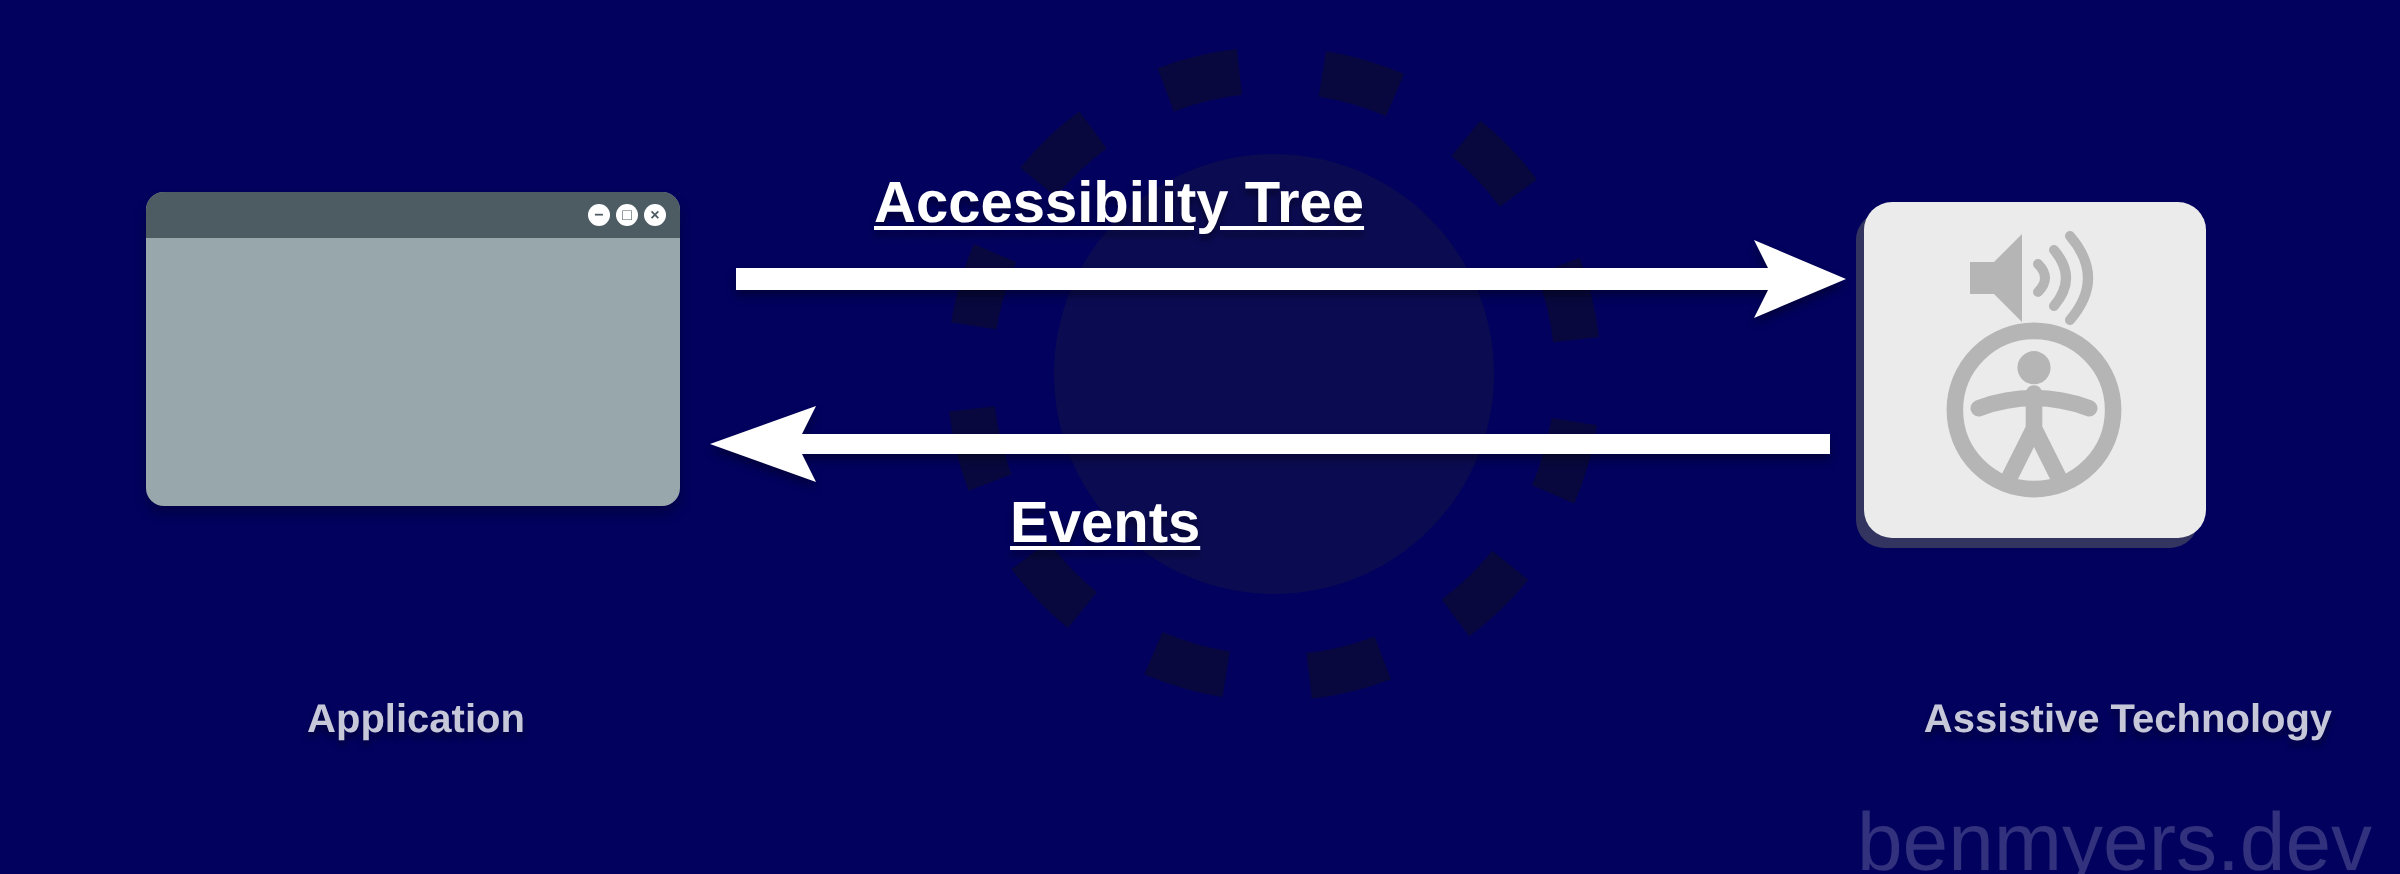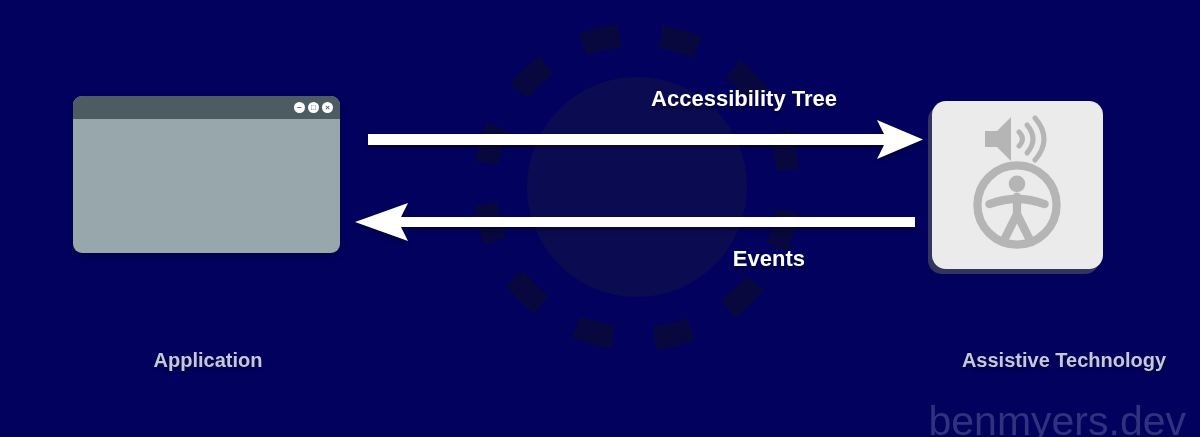--- a/index.html
+++ b/index.html
@@ -47,23 +47,23 @@
     background:#fff;color:var(--c-window_titlebar);
     font-size:8px;line-height:11px;font-weight:bold;
     text-align:center;display:block;overflow:hidden;
   }
   
   .arrow-layer{position:absolute;inset:0;z-index:3;filter:drop-shadow(0 3px 2px rgba(0,0,0,0.35));}
   .arrow{fill:var(--c-arrow);}
   
   .arrow-label{
     position:absolute;z-index:4;color:var(--c-arrow_label);
-    font-weight:bold;font-size:22px;text-align:right;
+    font-weight:bold;font-size:29px;text-align:left;
     text-shadow:0 3px 3px rgba(0,0,0,0.4);
-    letter-spacing:0px;white-space:nowrap;
+    letter-spacing:0px;white-space:nowrap;text-decoration:underline;
   }
   .arrow-label.top{left:437px;width:400px;top:86px;}
   .arrow-label.bottom{left:505px;width:300px;top:246px;}
   
   .node-label{
     position:absolute;top:349px;z-index:4;
     color:var(--c-node_label);font-weight:bold;font-size:20px;
     text-align:center;white-space:nowrap;
     text-shadow:0 3px 3px rgba(0,0,0,0.35);
   }

